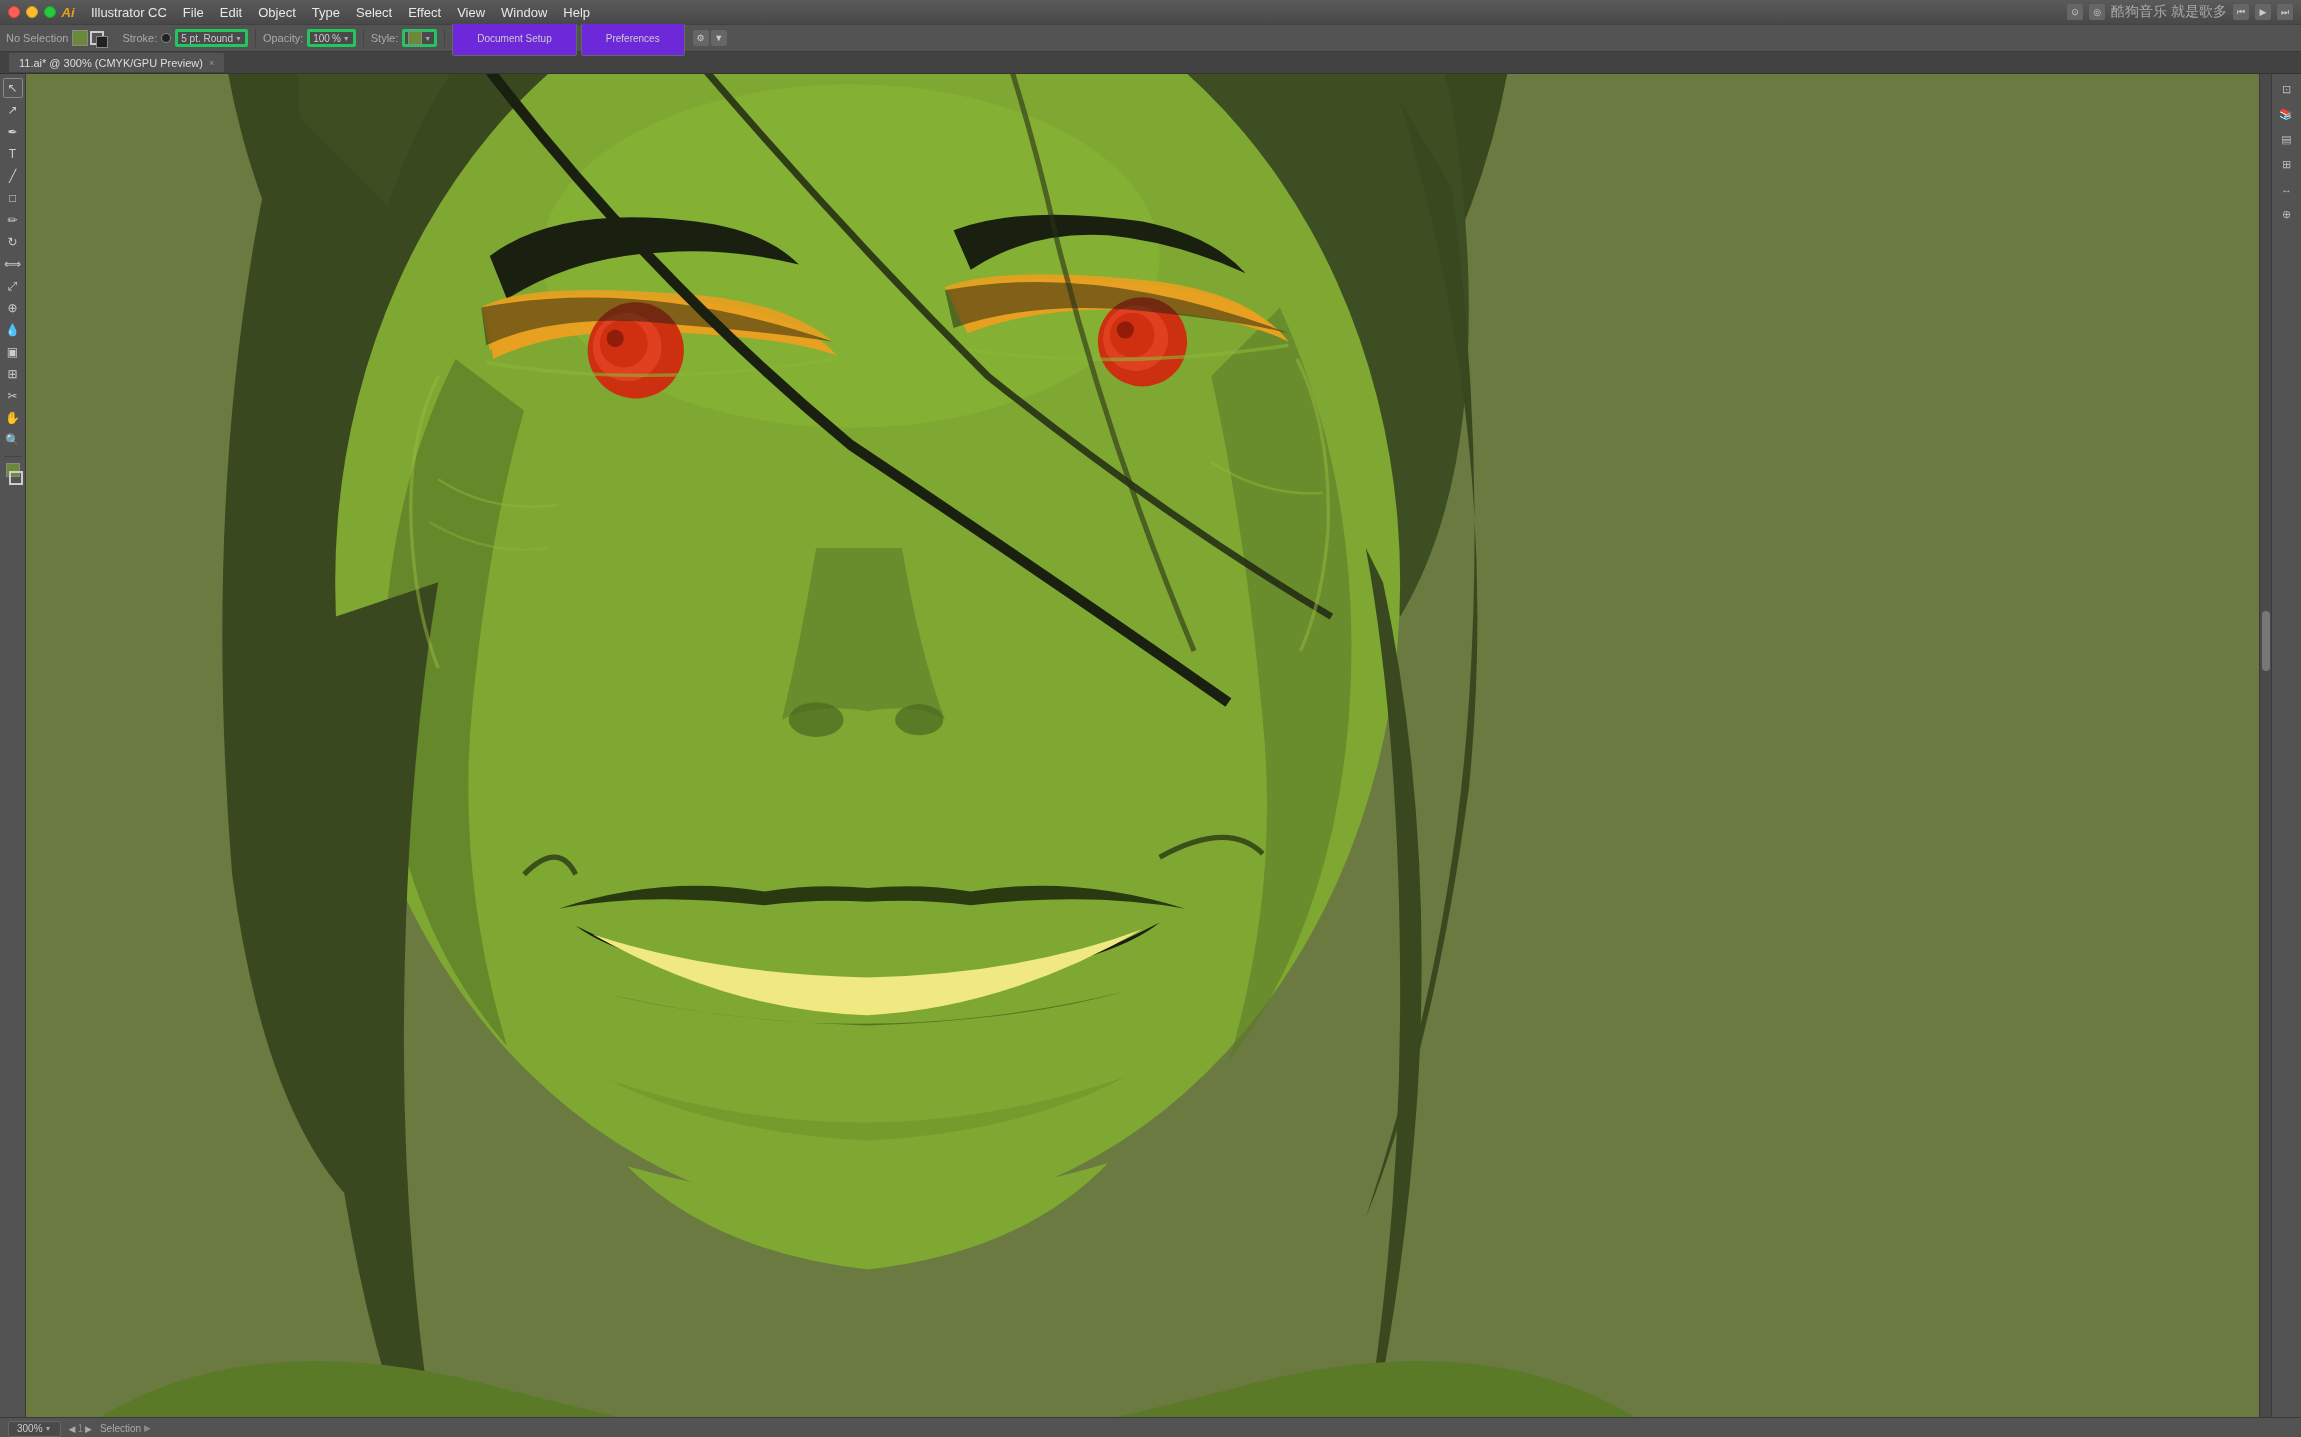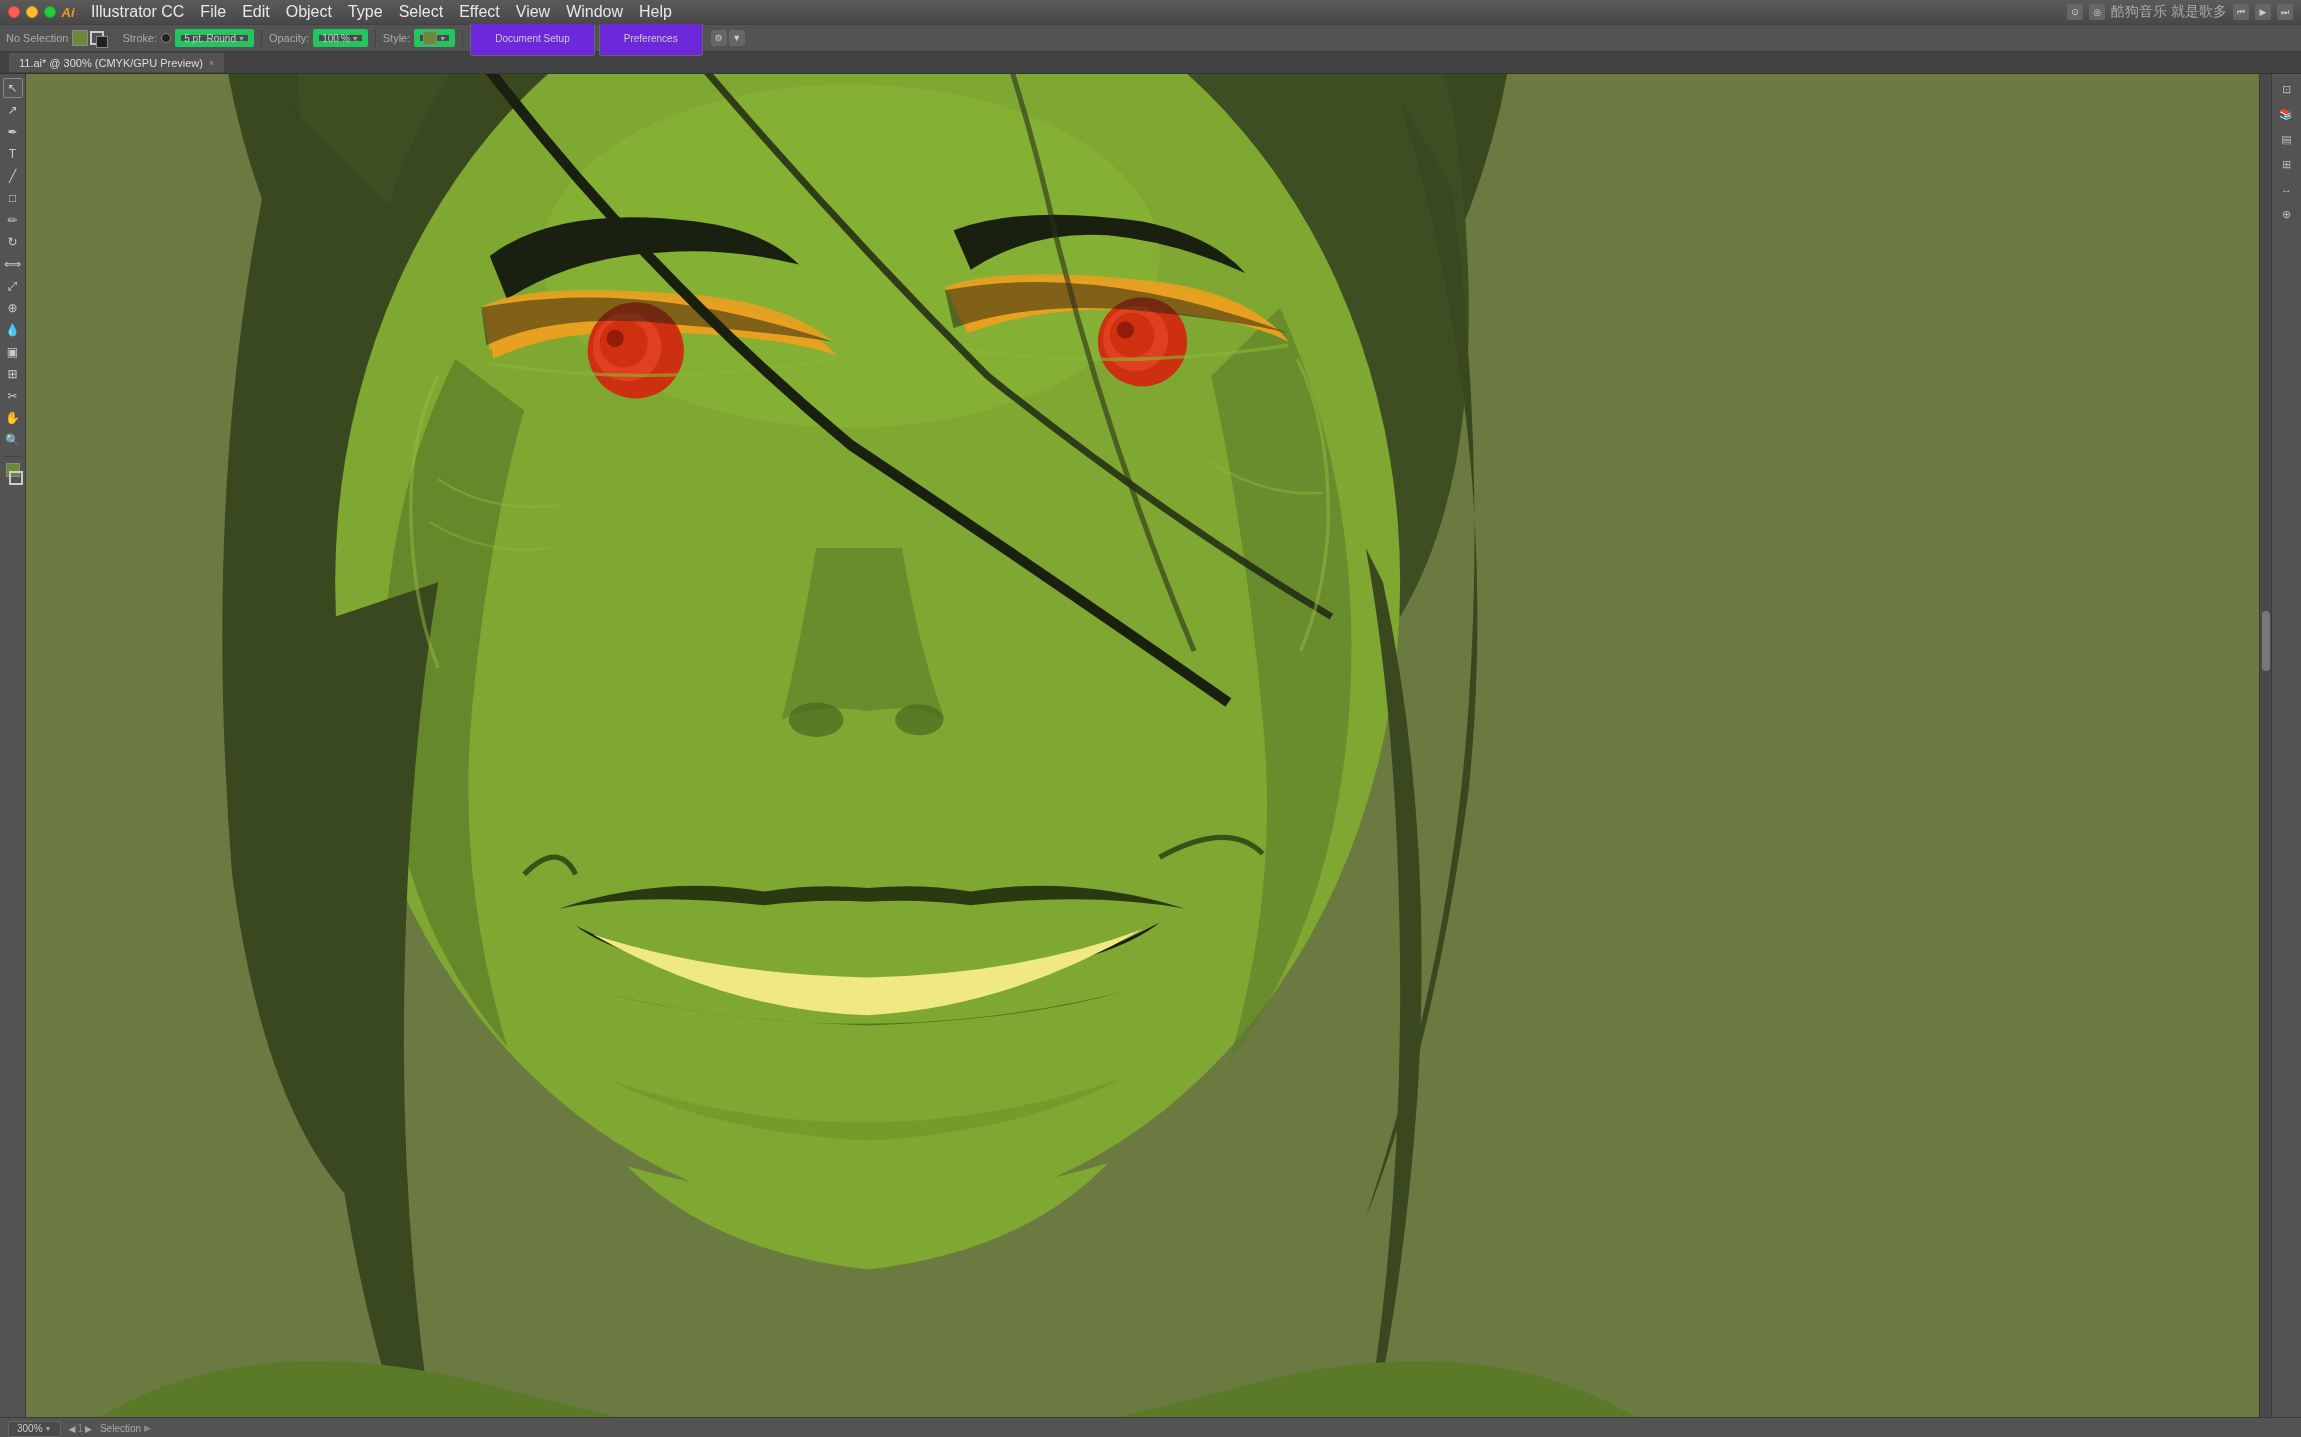--- a/index.html
+++ b/index.html
@@ -51,21 +51,21 @@
       font-style: italic;
     }
     .title-bar-menus {
       display: flex;
       gap: 2px;
       align-items: center;
       margin-left: 4px;
     }
     .menu-item {
       padding: 1px 7px;
-      font-size: 16px;
+      font-size: 13px;
       color: #e8e8e8;
       cursor: pointer;
       border-radius: 3px;
     }
 
     .title-bar-right {
       margin-left: auto;
       display: flex;
       align-items: center;
       gap: 6px;
@@ -103,21 +103,21 @@
     }
     .toolbar-swatch {
       width: 16px;
       height: 16px;
       border: 1px solid #888;
     }
     .toolbar-swatch-green { background: #6a8a3a; }
     .toolbar-dropdown {
       height: 18px;
       background: #4a4a4a;
-      border: 6px solid #22c55e;
+      border: 3px solid #22c55e;
       border-radius: 2px;
       color: #ccc;
       font-size: 10px;
       padding: 0 3px;
       display: flex;
       align-items: center;
       gap: 2px;
       cursor: pointer;
     }
     .dropdown-arrow {

